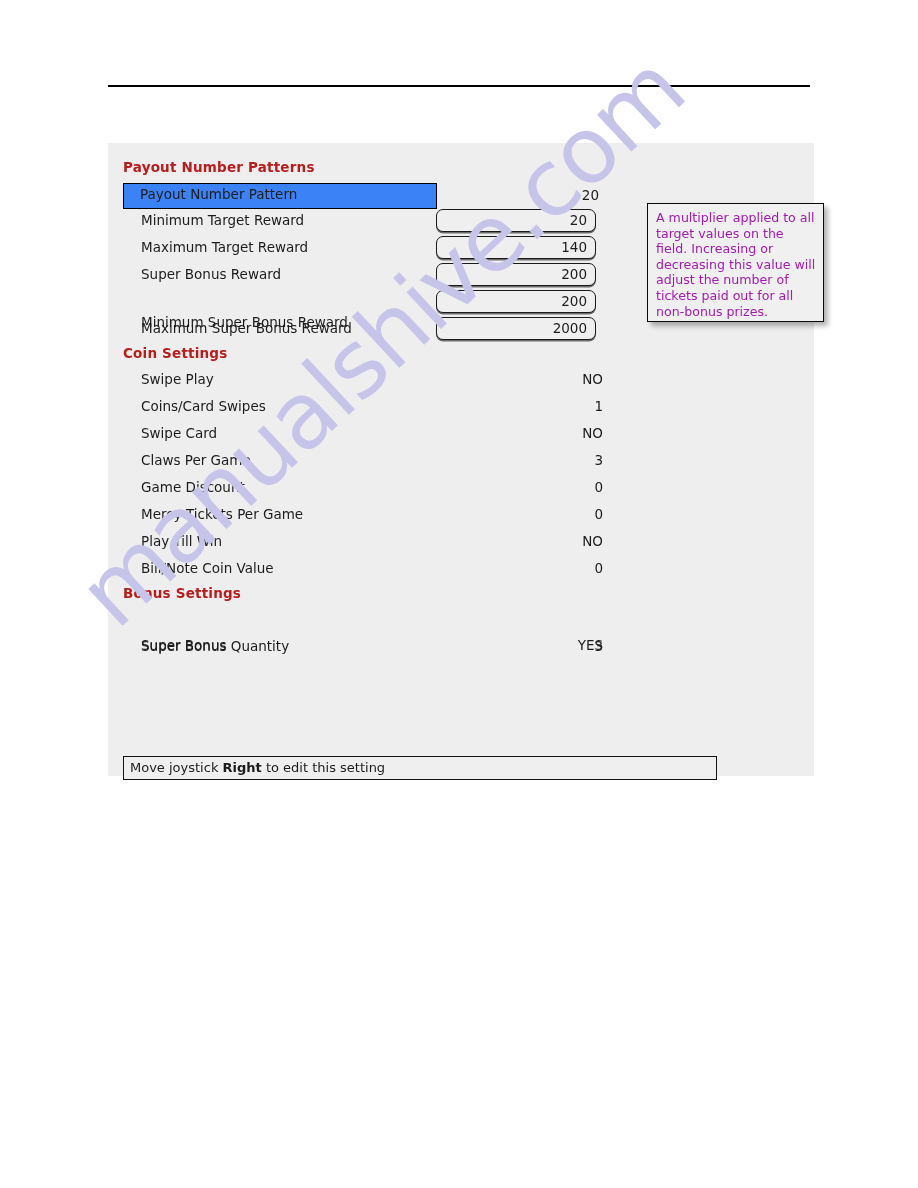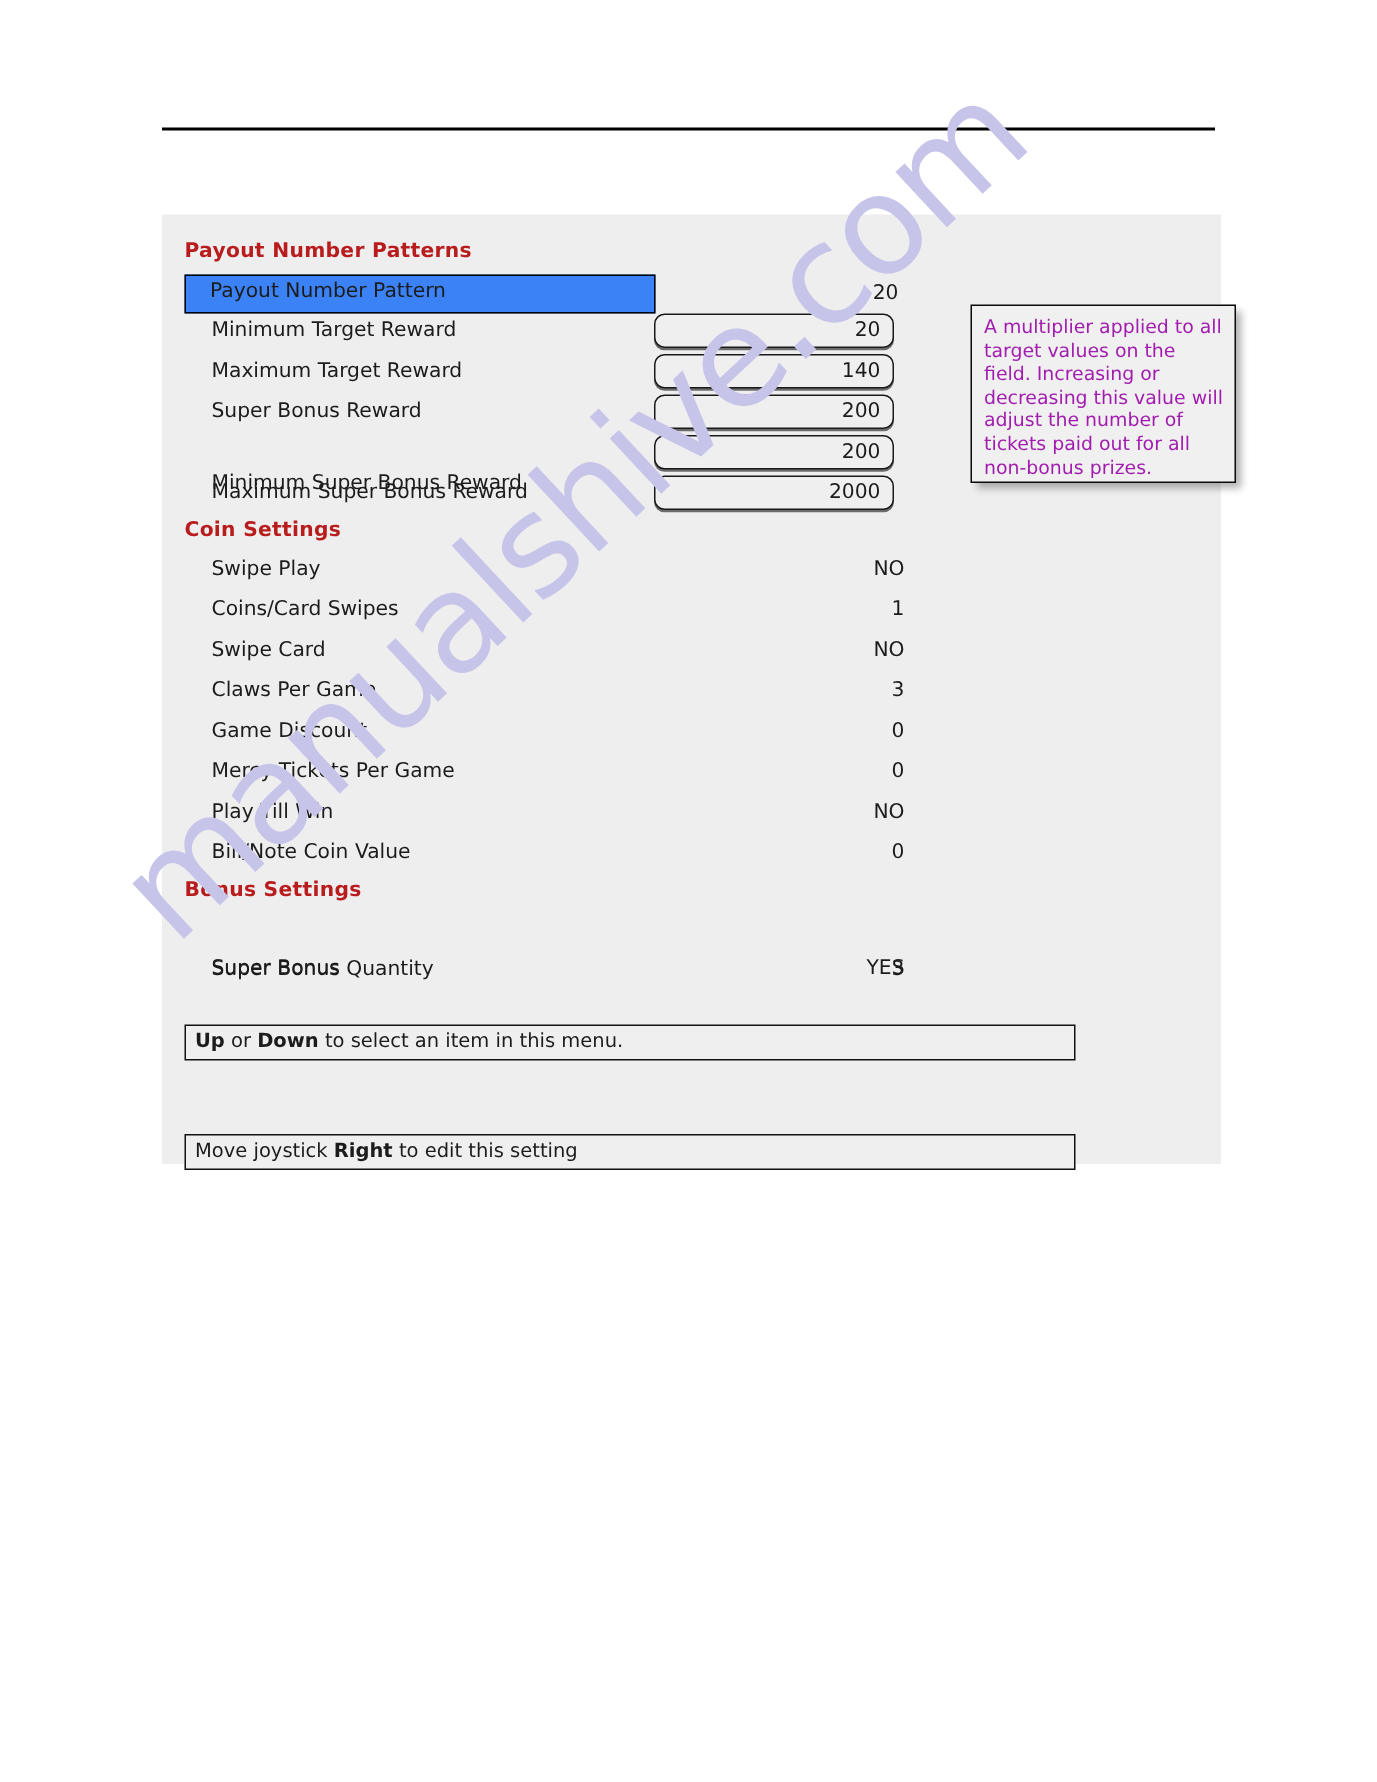--- a/index.html
+++ b/index.html
@@ -177,21 +177,20 @@
 <body>
 
 <div class="page">
 
   <div class="top-rule"></div>
 
   <div class="panel" id="panel">
 
     <div class="tooltip">A multiplier applied to all target values on the field. Increasing or decreasing this value will adjust the number of tickets paid out for all non-bonus prizes.</div>
 
-    <div class="instruction-bar" id="instr-0" style="top: 540px;"><b>Up</b><span> or </span><b>Down</b><span> to select an item in this menu.</span></div>
     <div class="instruction-bar" id="instr-1" style="top: 568px; margin-top: 45px;"><span>Move joystick </span><b>Right</b><span> to edit this setting</span></div>
   <div class="section-header" style="top: 16px;">Payout Number Patterns</div>
       <div class="row selected" style="top: 40px;">
         <div class="row-label">Payout Number Pattern</div>
         <div class="row-value">20</div>
       </div>
       <div class="row" style="top: 67px;">
         <div class="row-label">Minimum Target Reward</div>
       </div>
       <div class="value-box" style="top: 66px;">

